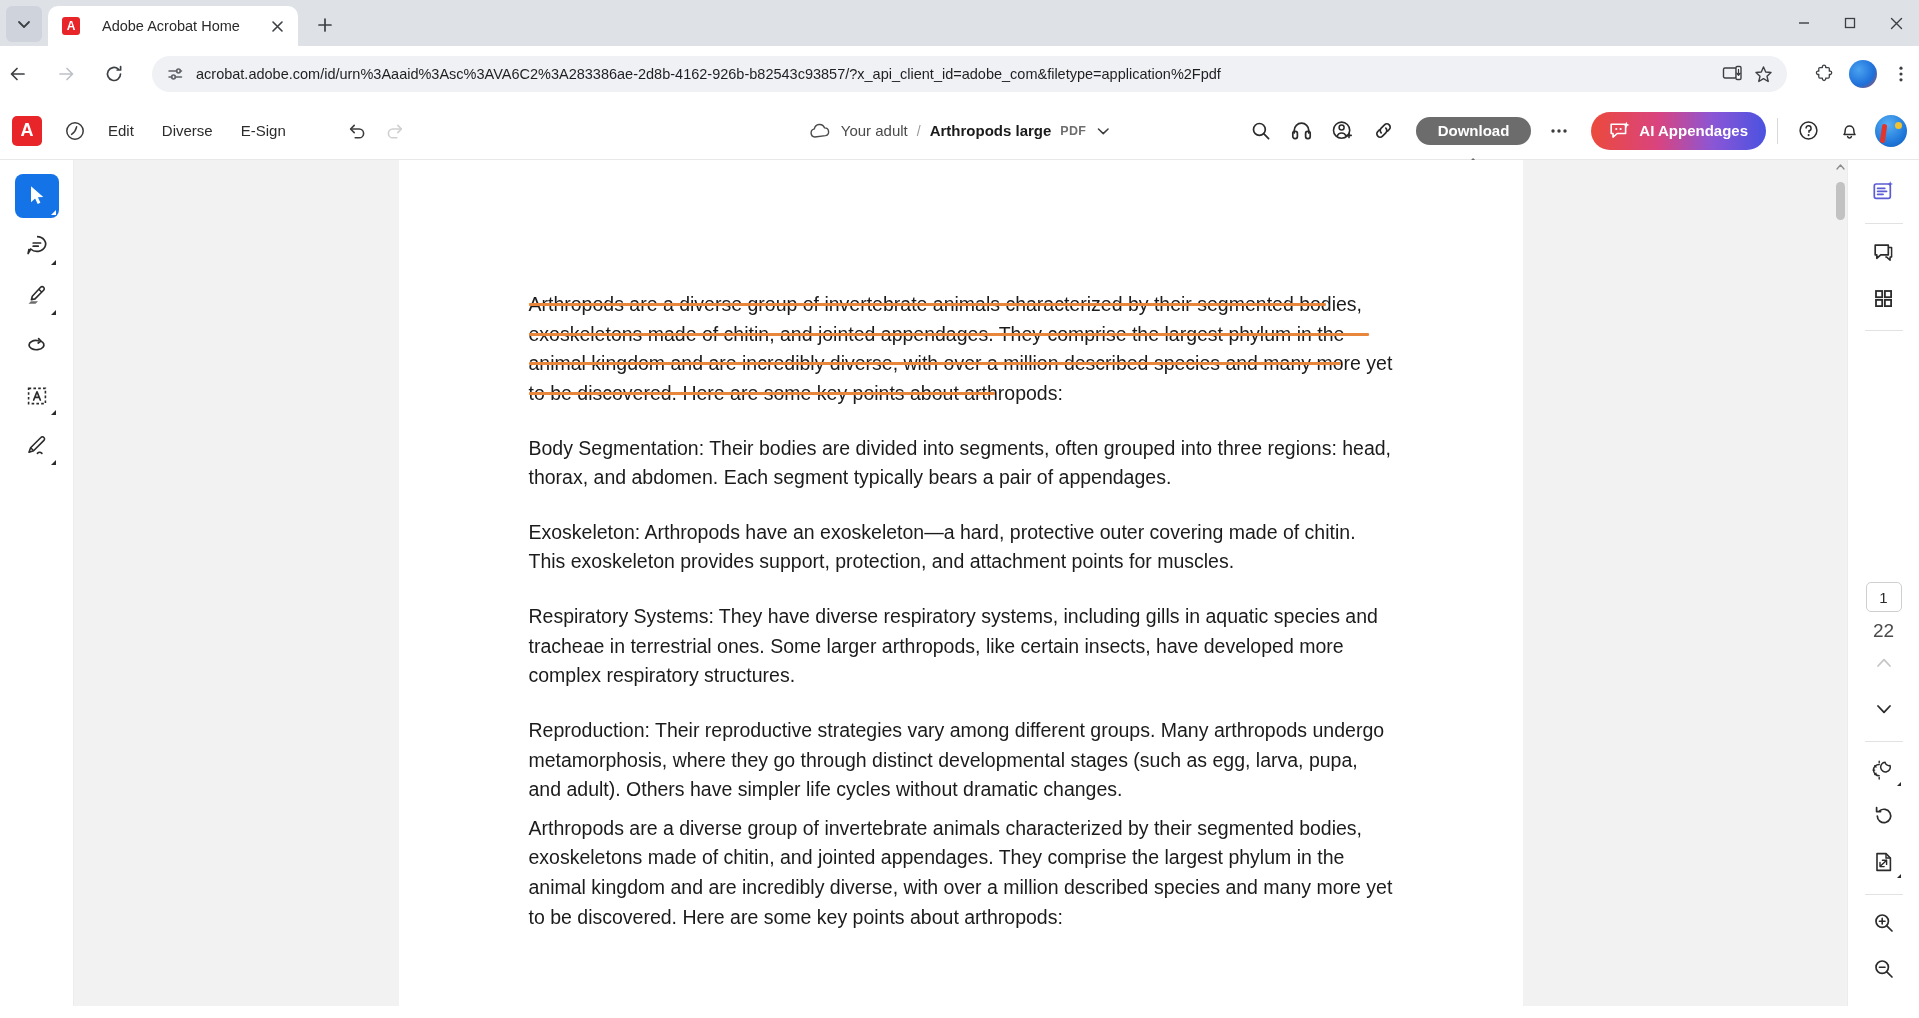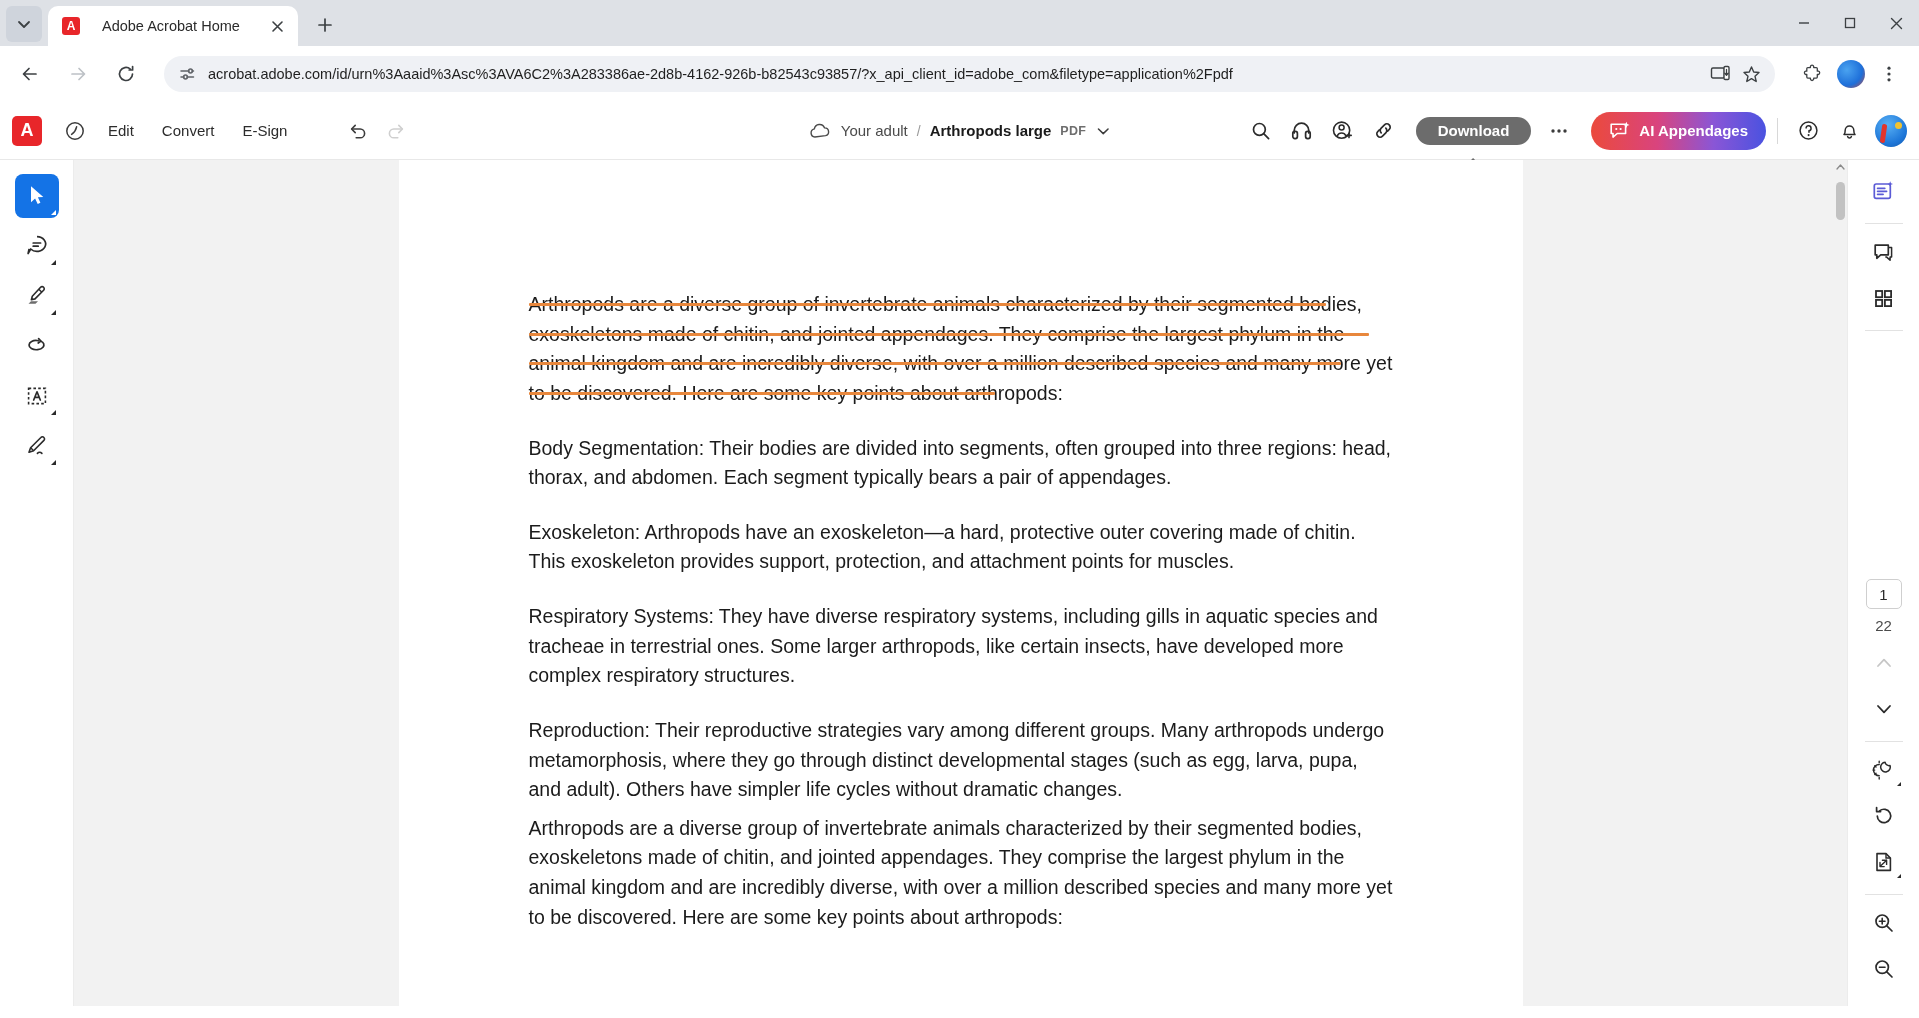--- a/index.html
+++ b/index.html
@@ -77,21 +77,21 @@
   .win-btn {
     width: 46px; height: 46px;
     display: flex; align-items: center; justify-content: center;
   }
 
   .browser-toolbar {
     height: 56px;
     background: #ffffff;
     display: flex;
     align-items: center;
-    padding: 0 12px;
+    padding: 0 0;
     gap: 12px;
   }
   .nav-btn {
     width: 36px; height: 36px;
     display: flex; align-items: center; justify-content: center;
     border-radius: 50%;
     flex: none;
   }
   .omnibox {
     flex: 1;
@@ -380,23 +380,22 @@
   .page-box {
     width: 36px; height: 30px;
     border: 1px solid #cfcfcf;
     border-radius: 5px;
     display: flex; align-items: center; justify-content: center;
     font-size: 15px;
     color: #2b2b2b;
     margin-bottom: 8px;
   }
   .page-total {
-    font-size: 15px;
+    font-size: 19px;
     color: #4b4b4b;
-    margin-bottom: 8px;
   }
   .rail-caret {
     position: absolute;
     right: 4px; bottom: 5px;
     width: 0; height: 0;
     border-left: 4px solid transparent;
     border-bottom: 4px solid #2b2b2b;
   }
   svg { display: block; }
 </style>
@@ -507,21 +506,21 @@
   <div class="acro-logo">A</div>
 
   <div class="hdr-icon-btn">
     <svg width="22" height="22" viewBox="0 0 22 22">
       <circle cx="11" cy="11" r="8.2" stroke="#3c3c3c" stroke-width="1.5" fill="none"></circle>
       <path d="M7.6 14.4 C10 12.8 12 9.4 12.6 6.8" stroke="#3c3c3c" stroke-width="1.5" fill="none" stroke-linecap="round"></path>
     </svg>
   </div>
 
   <div class="hdr-menu-item">Edit</div>
-  <div class="hdr-menu-item">Convert</div>
+  <div class="hdr-menu-item">Diverse</div>
   <div class="hdr-menu-item">E-Sign</div>
 
   <div class="hdr-icon-btn" style="margin-left:38px">
     <svg width="22" height="22" viewBox="0 0 22 22">
       <path d="M5 9 h8.2 a4.4 4.4 0 0 1 0 8.8 h-4" stroke="#3c3c3c" stroke-width="1.6" fill="none" stroke-linecap="round"></path>
       <path d="M8.2 5.4 L4.6 9 L8.2 12.6" stroke="#3c3c3c" stroke-width="1.6" fill="none" stroke-linecap="round" stroke-linejoin="round"></path>
     </svg>
   </div>
   <div class="hdr-icon-btn">
     <svg width="22" height="22" viewBox="0 0 22 22">

